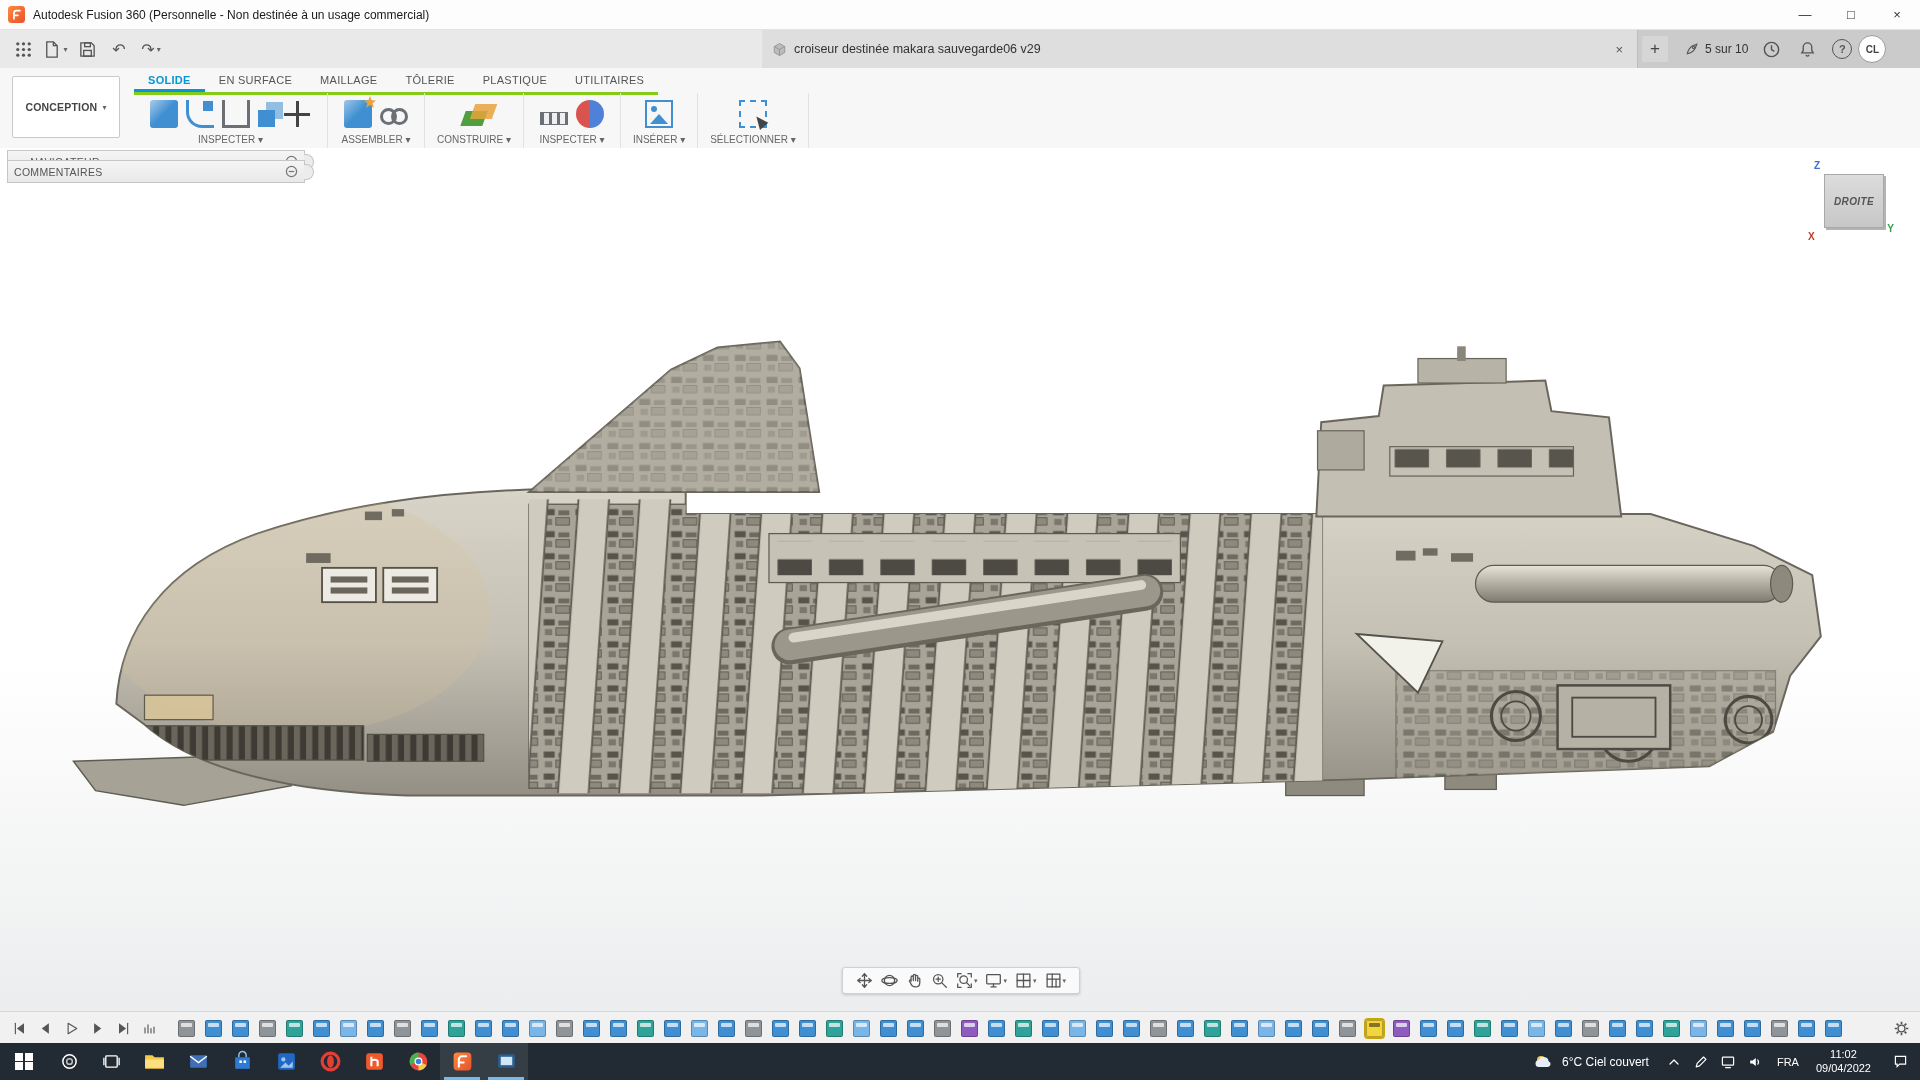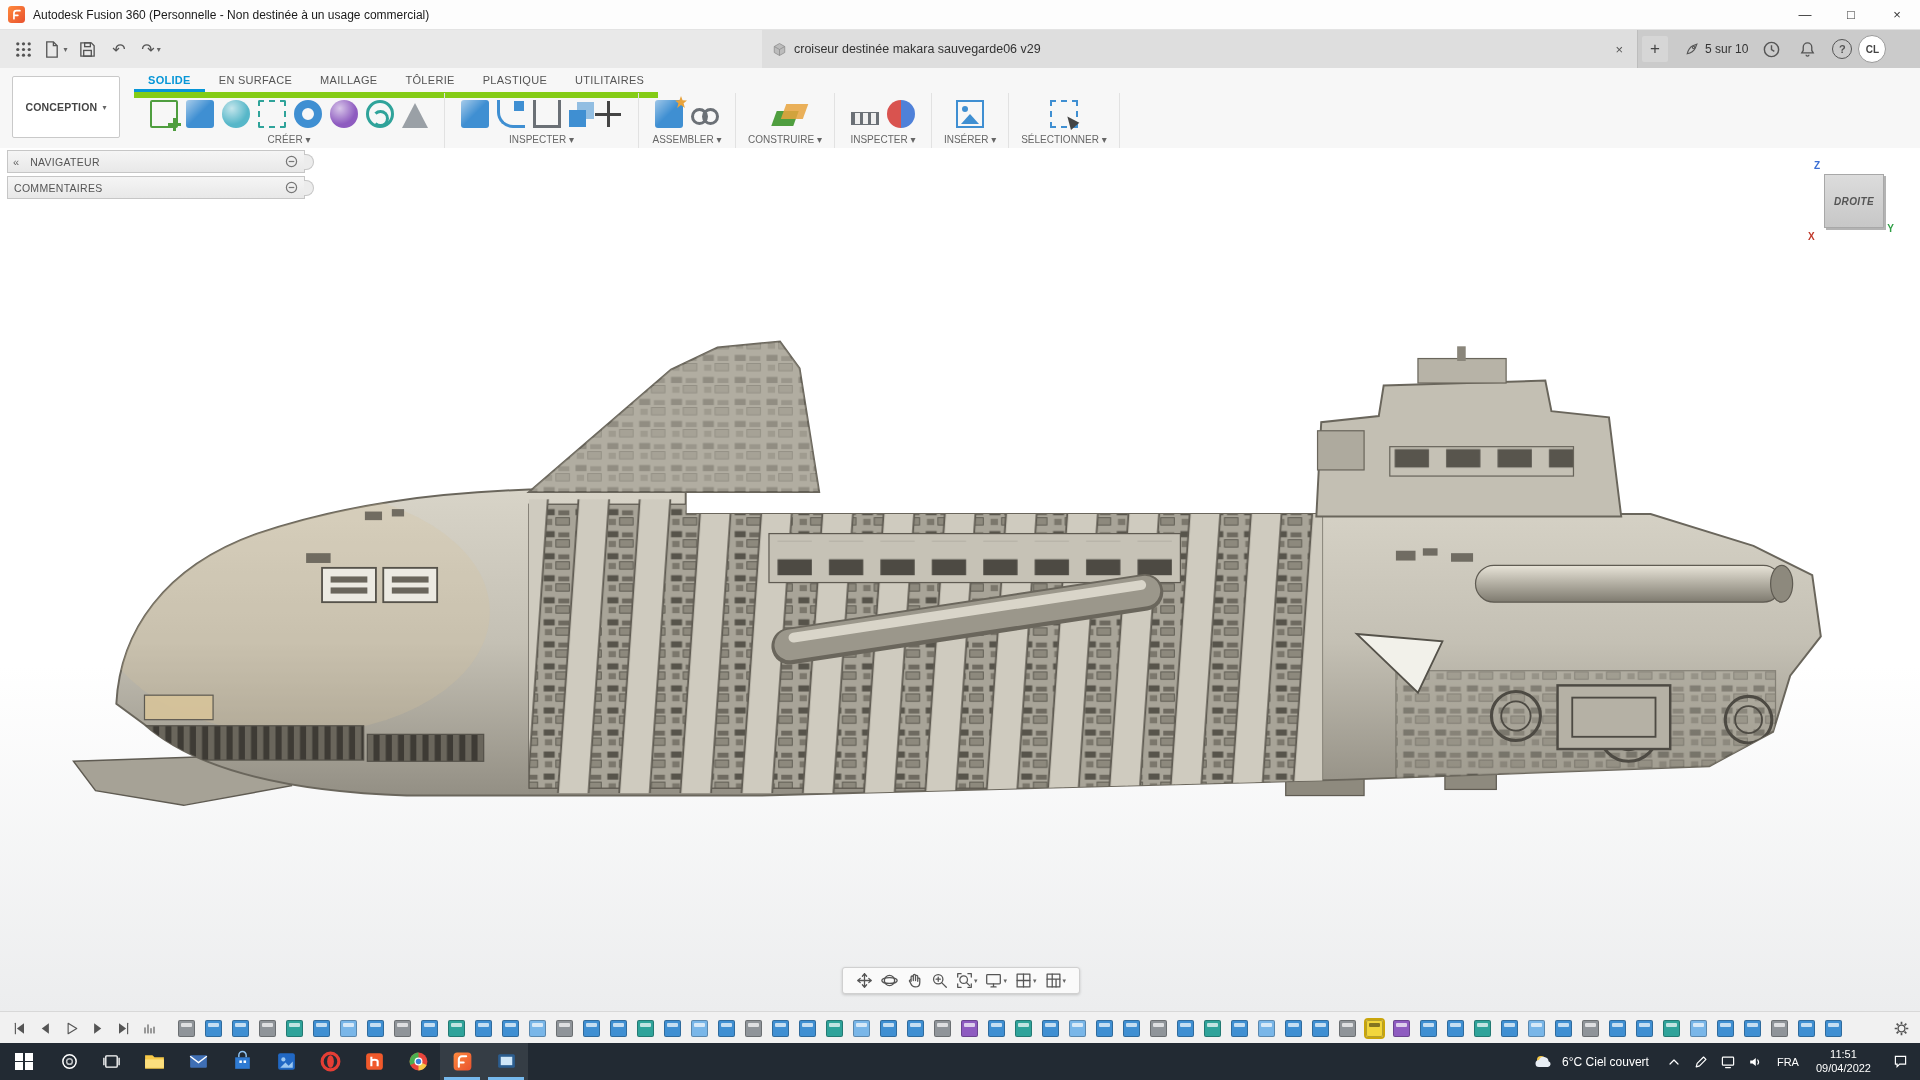--- a/index.html
+++ b/index.html
@@ -38,21 +38,21 @@
     display:flex;align-items:center;justify-content:center;font-size:10px;font-weight:bold;color:#444;
     margin:0 14px 0 6px;}
   .tabzone>.qicon{margin-left:10px;}
 
   
   #ribbon{position:absolute;top:68px;left:0;right:0;height:80px;background:#f7f7f7;
     border-bottom:1px solid #cfcfcf;}
   .workspace{position:absolute;left:12px;top:8px;width:106px;height:60px;background:#fff;
     border:1px solid #c9c9c9;border-radius:2px;display:flex;align-items:center;justify-content:center;
     font-size:10.5px;font-weight:bold;color:#444;letter-spacing:.2px;}
-  #ribbon-tabs{position:absolute;left:134px;top:0;display:flex;height:24px;border-bottom:6px solid #84cc16;}
+  #ribbon-tabs{position:absolute;left:134px;top:0;display:flex;height:24px;border-bottom:3px solid #84cc16;}
   .rtab{padding:0 14px;line-height:24px;font-size:11px;color:#555;letter-spacing:.3px;}
   .rtab.active{color:#0696d7;font-weight:bold;border-bottom:3px solid #0696d7;box-sizing:border-box;}
   #ribbon-groups{position:absolute;left:134px;top:25px;bottom:0;display:flex;}
   .rgroup{display:flex;flex-direction:column;align-items:center;padding:2px 12px 1px;
     border-right:1px solid #e2e2e2;}
   .gicons{display:flex;align-items:center;height:38px;}
   .glabel{font-size:10px;color:#666;margin-top:1px;white-space:nowrap;}
 
   
   .icn{width:28px;height:28px;margin:0 4px;position:relative;box-sizing:border-box;flex:0 0 auto;}
@@ -100,21 +100,21 @@
 
   
   #canvas{position:absolute;top:148px;left:0;width:1920px;height:863px;
     background:linear-gradient(#ffffff 60%,#ecedee);}
   #ship{position:absolute;left:0;top:0;width:1920px;height:863px;}
 
   .spanel{position:absolute;left:7px;width:298px;height:23px;background:linear-gradient(#f5f5f5,#e8e8e8);
     border:1px solid #c6c6c6;display:flex;align-items:center;font-size:10.5px;color:#555;box-sizing:border-box;}
   .spanel::after{content:"";position:absolute;right:-10px;top:3px;width:9px;height:14px;
     background:#ececec;border:1px solid #c6c6c6;border-left:none;border-radius:0 8px 8px 0;}
-  #navpanel{top:2px;} #companel{top:28px;gap:32px;}
+  #navpanel{top:2px;} #companel{top:12px;gap:32px;}
   .chev{font-size:11px;color:#666;padding:0 5px;}
   .plabel{flex:1;padding-left:6px;letter-spacing:.3px;}
   .pcirc{margin-right:6px;display:inline-flex;}
   .pcirc svg{width:13px;height:13px;}
 
   #viewcube{position:absolute;right:32px;top:18px;width:72px;height:72px;}
   #viewcube .face{position:absolute;left:8px;top:8px;width:58px;height:52px;background:linear-gradient(#dcdcdc,#c7c7c7);
     border:1px solid #a8a8a8;display:flex;align-items:center;justify-content:center;
     font-size:10px;font-weight:bold;color:#555;letter-spacing:.4px;box-shadow:2px 2px 0 #b3b3b3;font-style:italic;}
   .ax{position:absolute;font-size:10px;font-weight:bold;}
@@ -273,33 +273,20 @@
     </div>
     <div id="ribbon-tabs">
         <div class="rtab active">SOLIDE</div>
         <div class="rtab">EN SURFACE</div>
         <div class="rtab">MAILLAGE</div>
         <div class="rtab">TÔLERIE</div>
         <div class="rtab">PLASTIQUE</div>
         <div class="rtab">UTILITAIRES</div>
       </div>
     <div id="ribbon-groups">
-        <div class="rgroup">
-          <div class="gicons">
-            <div class="icn shape-squareplus" style="--c: #4f9e3f;"></div>
-            <div class="icn shape-cube" style="--c: #3f8fd2;"></div>
-            <div class="icn shape-sphere" style="--c: #57b7c9;"></div>
-            <div class="icn shape-dashed" style="--c: #2fa39a;"></div>
-            <div class="icn shape-donut" style="--c: #3f8fd2;"></div>
-            <div class="icn shape-sphere" style="--c: #8e5bc0;"></div>
-            <div class="icn shape-swirl" style="--c: #2fa39a;"></div>
-            <div class="icn shape-cone" style="--c: #9aa0a6;"></div>
-          </div>
-          <div class="glabel">CRÉER ▾</div>
-        </div>
         <div class="rgroup">
           <div class="gicons">
             <div class="icn shape-cube" style="--c: #3f8fd2;"></div>
             <div class="icn shape-fillet" style="--c: #3f8fd2;"></div>
             <div class="icn shape-shell" style="--c: #6b7076;"></div>
             <div class="icn shape-combine" style="--c: #3f8fd2;"></div>
             <div class="icn shape-movecross" style="--c: #444444;"></div>
           </div>
           <div class="glabel">INSPECTER ▾</div>
         </div>
@@ -743,21 +730,21 @@
           </span>
           <span class="tico">
             <svg viewBox="0 0 20 20" fill="none" stroke="#555" stroke-width="1.5" stroke-linecap="round" stroke-linejoin="round">
               <path d="M4 8v4h3l4 3V5L7 8z" fill="#fff" stroke="none"></path>
               <path d="M13.5 7.5a4 4 0 0 1 0 5" stroke="#fff"></path>
             </svg>
           </span>
         </div>
       <span class="lang">FRA</span>
       <div class="clockblk">
-        <div>11:51</div>
+        <div>11:02</div>
         <div>09/04/2022</div>
       </div>
       <span class="notif">
         <svg viewBox="0 0 20 20" fill="none" stroke="#fff" stroke-width="1.4">
             <path d="M4 4h12v9H9l-3 3v-3H4z"></path>
           </svg>
       </span>
     </div>
   </div>
 </div>

